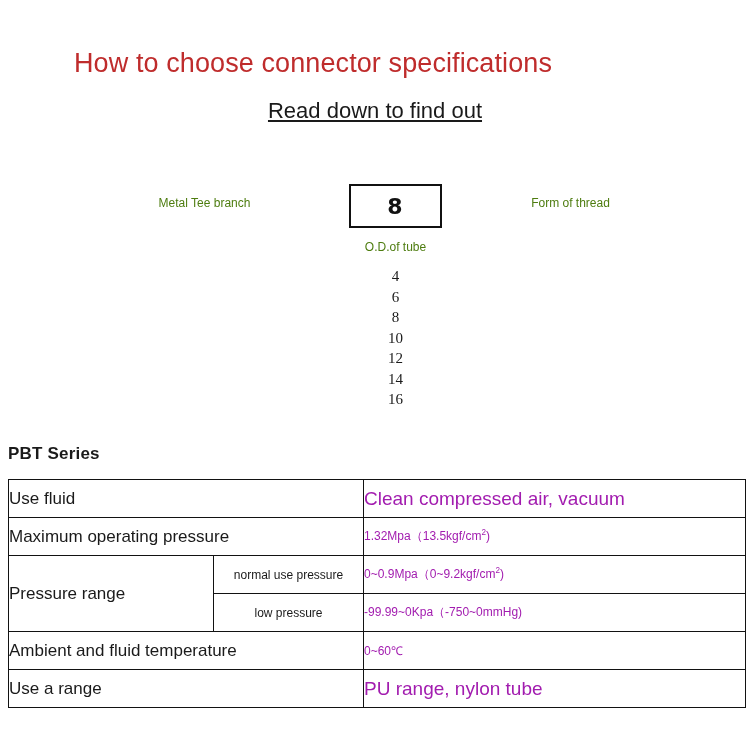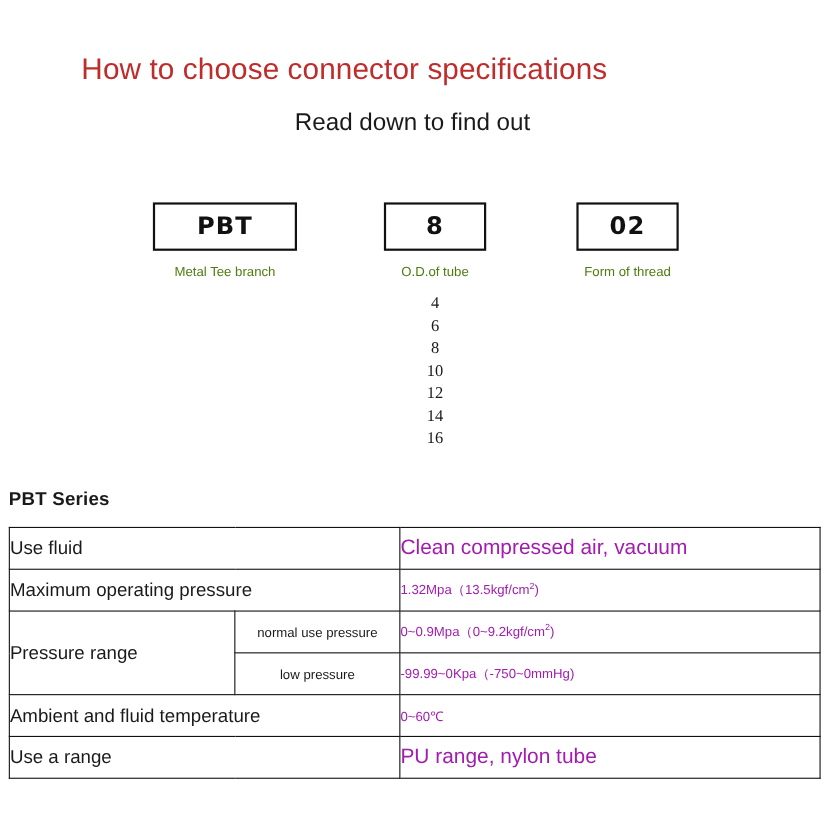--- a/index.html
+++ b/index.html
@@ -32,20 +32,21 @@
   #sub-title {
     position: absolute;
     left: 0;
     top: 98px;
     width: 750px;
     text-align: center;
     font-size: 22px;
     font-weight: 400;
     color: #1a1a1a;
     white-space: nowrap;
+    text-decoration: underline;
   }
 
   
   .code-group {
     position: absolute;
     top: 184px;
   }
   .code-box {
     box-sizing: border-box;
     border: 2px solid #111111;
@@ -135,40 +136,38 @@
   }
   sup { font-size: 0.68em; vertical-align: super; }
 </style>
 </head>
 <body>
 
 <div id="main-title">How to choose connector specifications</div>
 <div id="sub-title">Read down to find out</div>
 
 <div class="code-group" id="group-series">
-  <div class="code-box">PBT</div>
   <div class="code-caption">Metal Tee branch</div>
 </div>
 
 <div class="code-group" id="group-od">
   <div class="code-box">8</div>
   <div class="code-caption">O.D.of tube</div>
   <div class="option-list">
     <div>4</div>
     <div>6</div>
     <div>8</div>
     <div>10</div>
     <div>12</div>
     <div>14</div>
     <div>16</div>
   </div>
 </div>
 
 <div class="code-group" id="group-thread">
-  <div class="code-box">02</div>
   <div class="code-caption">Form of thread</div>
 </div>
 
 <div id="series-label">PBT Series</div>
 
 <table id="spec-table">
   <colgroup>
     <col style="width:205px">
     <col style="width:150px">
     <col style="width:382px">

